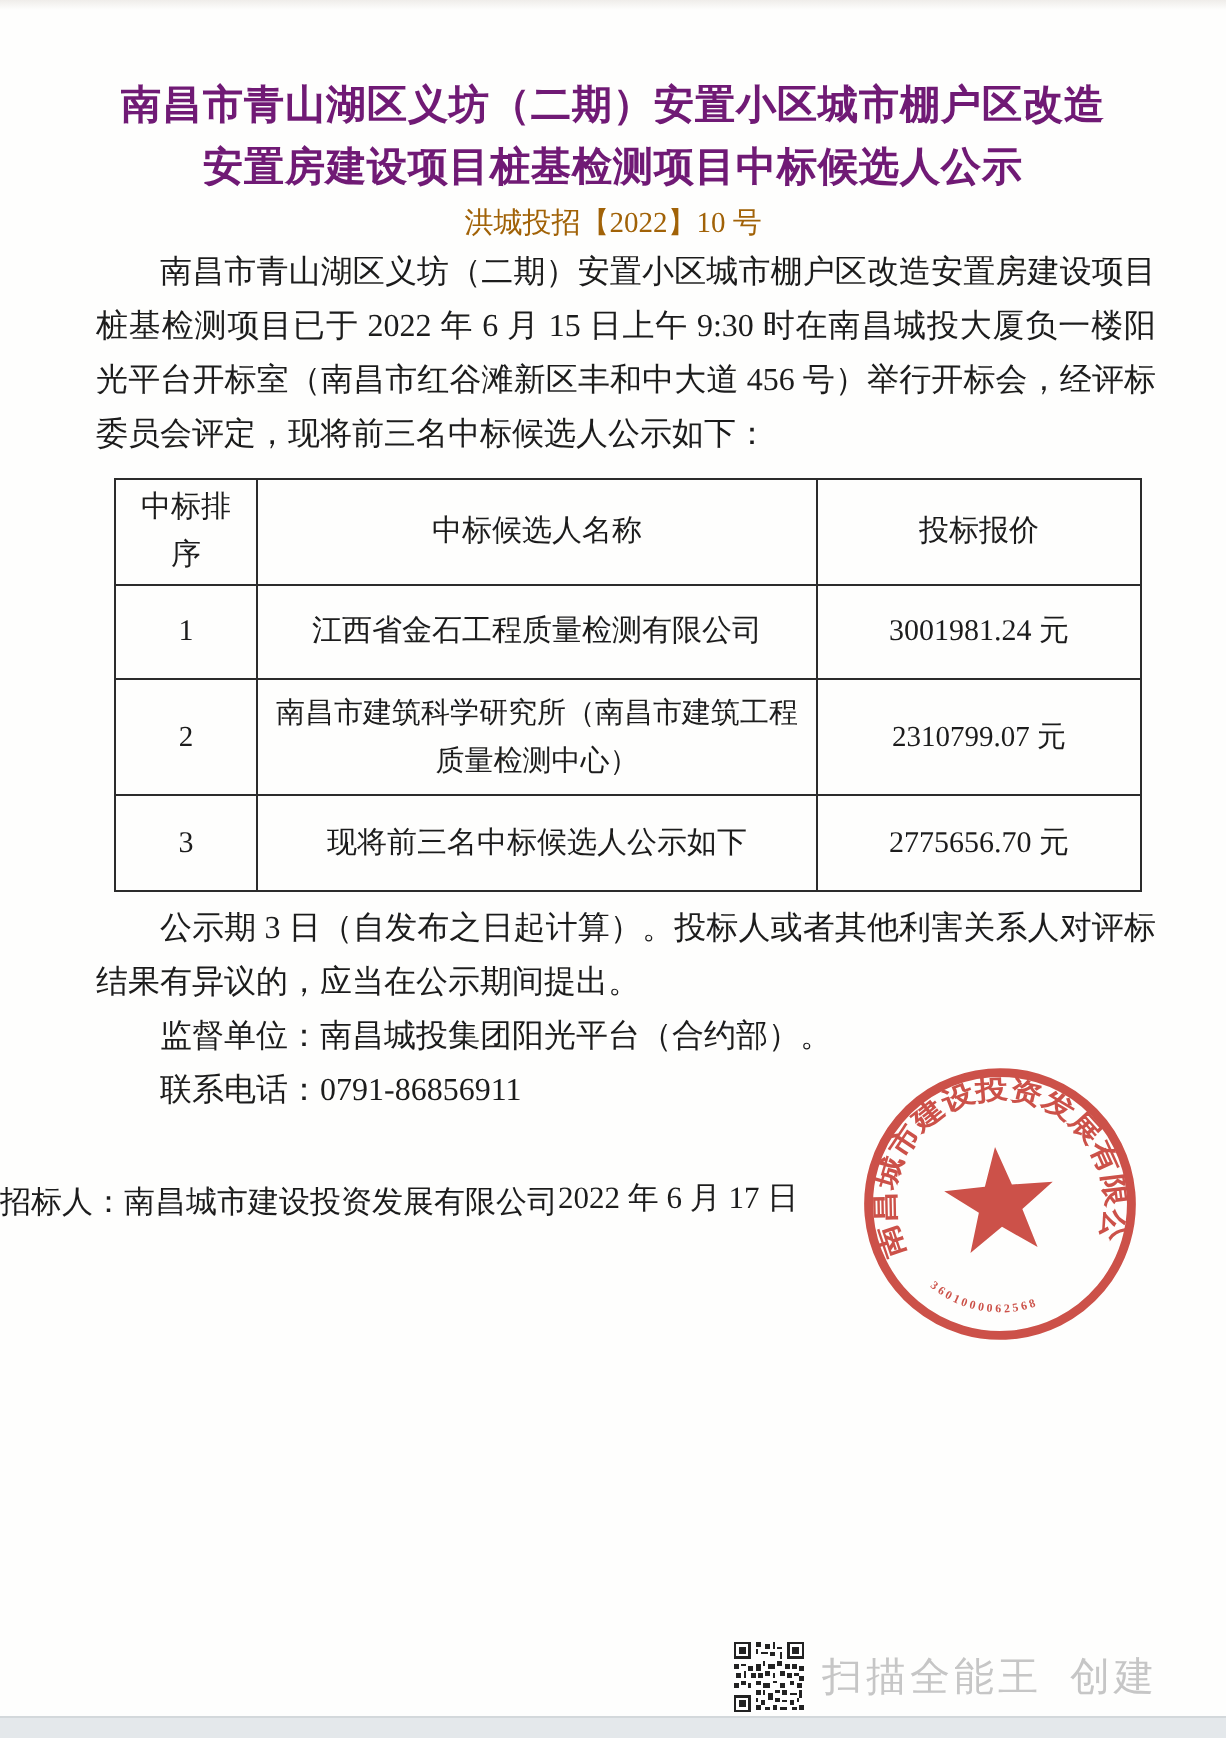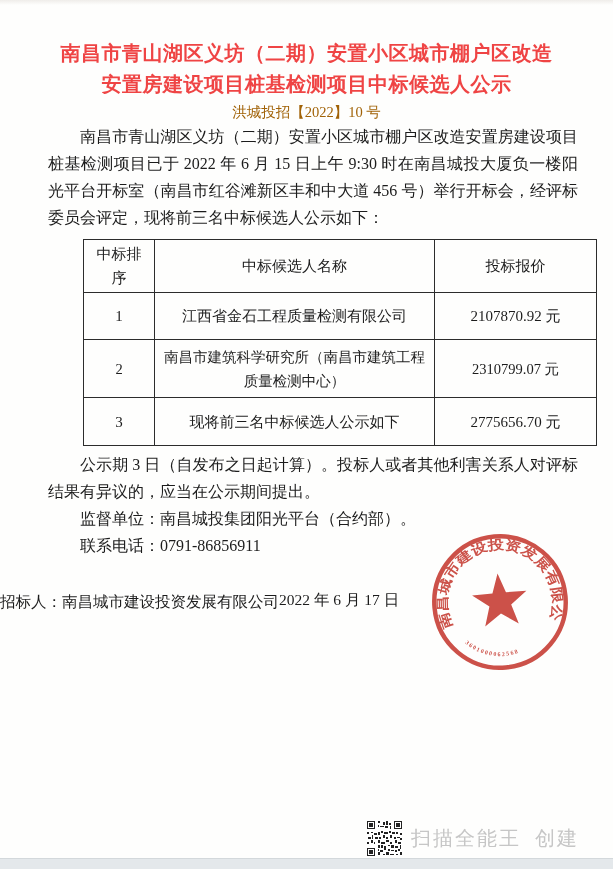--- a/index.html
+++ b/index.html
@@ -12,33 +12,33 @@
     color:#1e1e1e;
   }
   .page::before{
     content:"";position:absolute;top:0;left:0;right:0;height:5px;
     background:linear-gradient(#ddd8d2,rgba(255,255,255,0));opacity:.45;pointer-events:none;
   }
   .doc{position:relative;padding-top:38px;}
   .title{
     margin:0;text-align:center;
     font-size:20px;font-weight:bold;line-height:31px;letter-spacing:.5px;
-    color:#ef4444;
+    color:#701a75;
   }
   .docnum{
     text-align:center;font-size:14.5px;line-height:20px;margin-top:2px;color:#a16207;
   }
   .body-par{
     margin:0 35px 0 48px;
     font-size:16px;line-height:27px;text-align:justify;color:#1c1c1c;
   }
   .indent{text-indent:2em;}
   .intro{margin-top:1px;}
   table.bids{
-    margin:8px 0 0 83px;width:513px;
+    margin:8px 0 0 57px;width:513px;
     border-collapse:collapse;table-layout:fixed;
     font-size:15px;color:#1c1c1c;
   }
   table.bids col:nth-child(1){width:71px;}
   table.bids col:nth-child(2){width:280px;}
   table.bids col:nth-child(3){width:162px;}
   table.bids th,table.bids td{
     border:1.4px solid #2c2c2c;
     text-align:center;vertical-align:middle;
     font-weight:normal;padding:2px 6px;line-height:24px;
@@ -94,21 +94,21 @@
         </colgroup>
       <tbody>
         <tr class="hdr">
           <th>中标排序</th>
           <th>中标候选人名称</th>
           <th>投标报价</th>
         </tr>
         <tr class="r1">
           <td>1</td>
           <td>江西省金石工程质量检测有限公司</td>
-          <td>2107870.92 元</td>
+          <td>3001981.24 元</td>
         </tr>
         <tr class="r2">
           <td>2</td>
           <td>南昌市建筑科学研究所（南昌市建筑工程质量检测中心）</td>
           <td>2310799.07 元</td>
         </tr>
         <tr class="r3">
           <td>3</td>
           <td>现将前三名中标候选人公示如下</td>
           <td>2775656.70 元</td>

